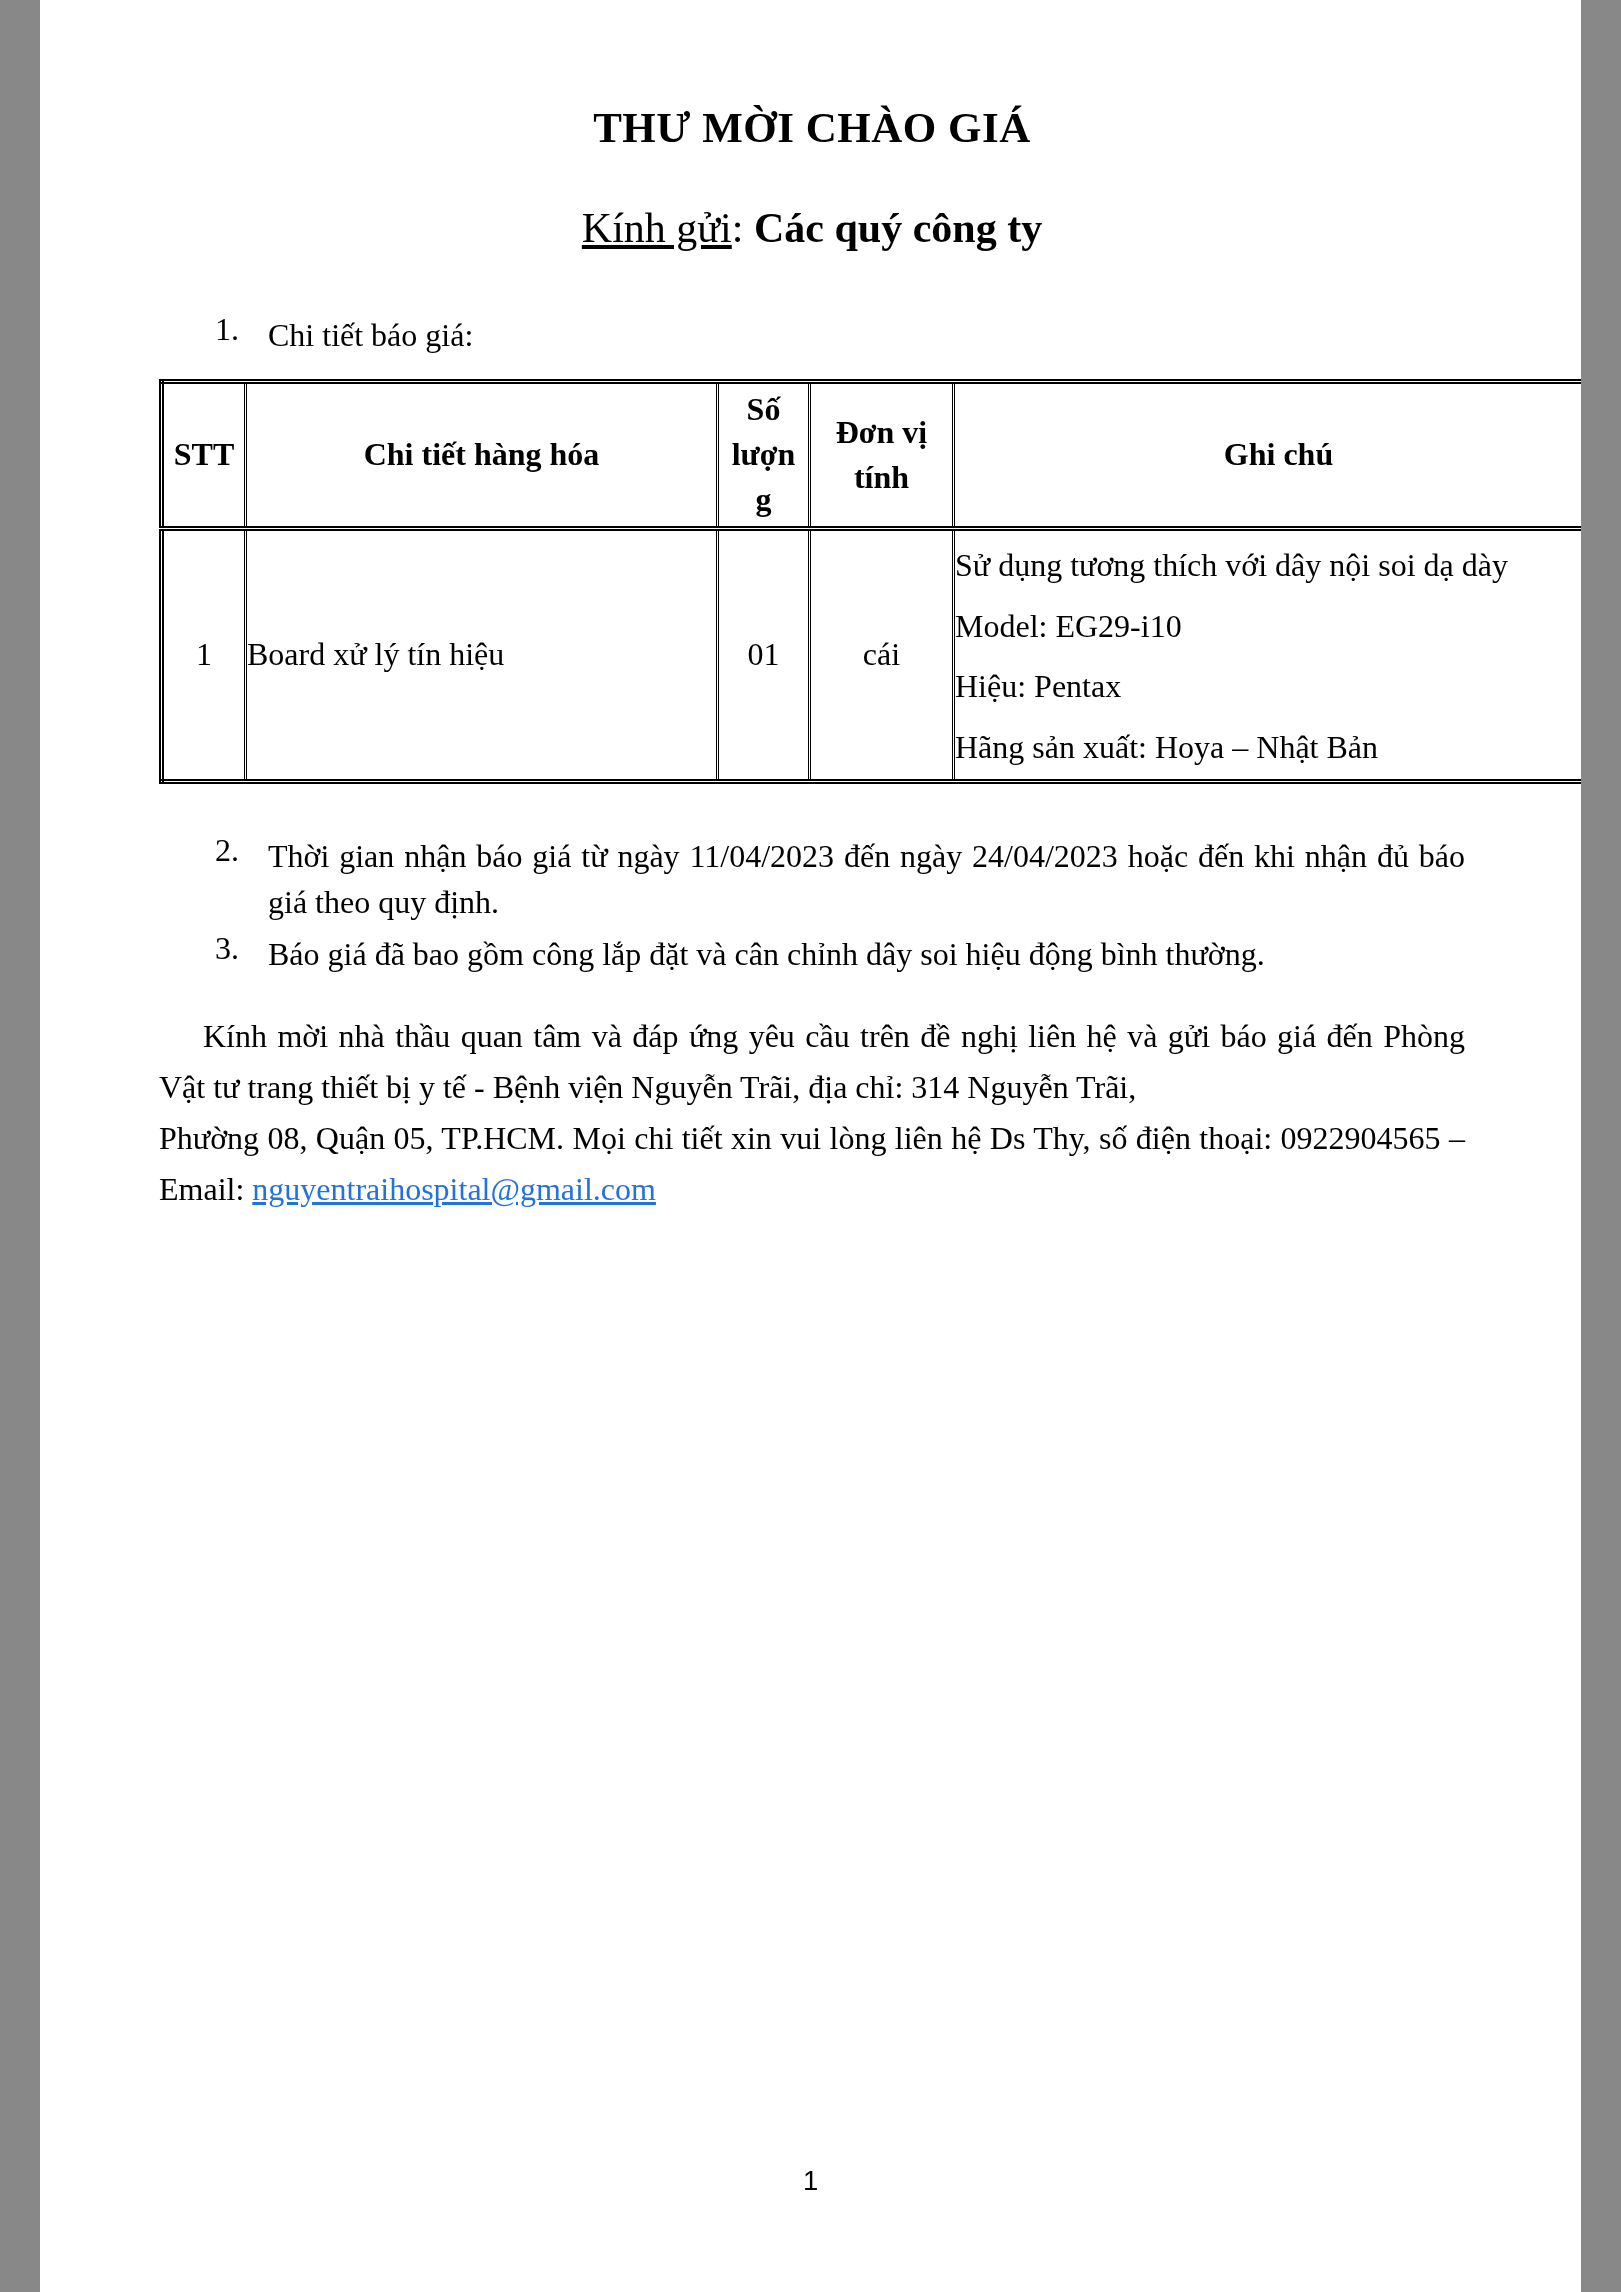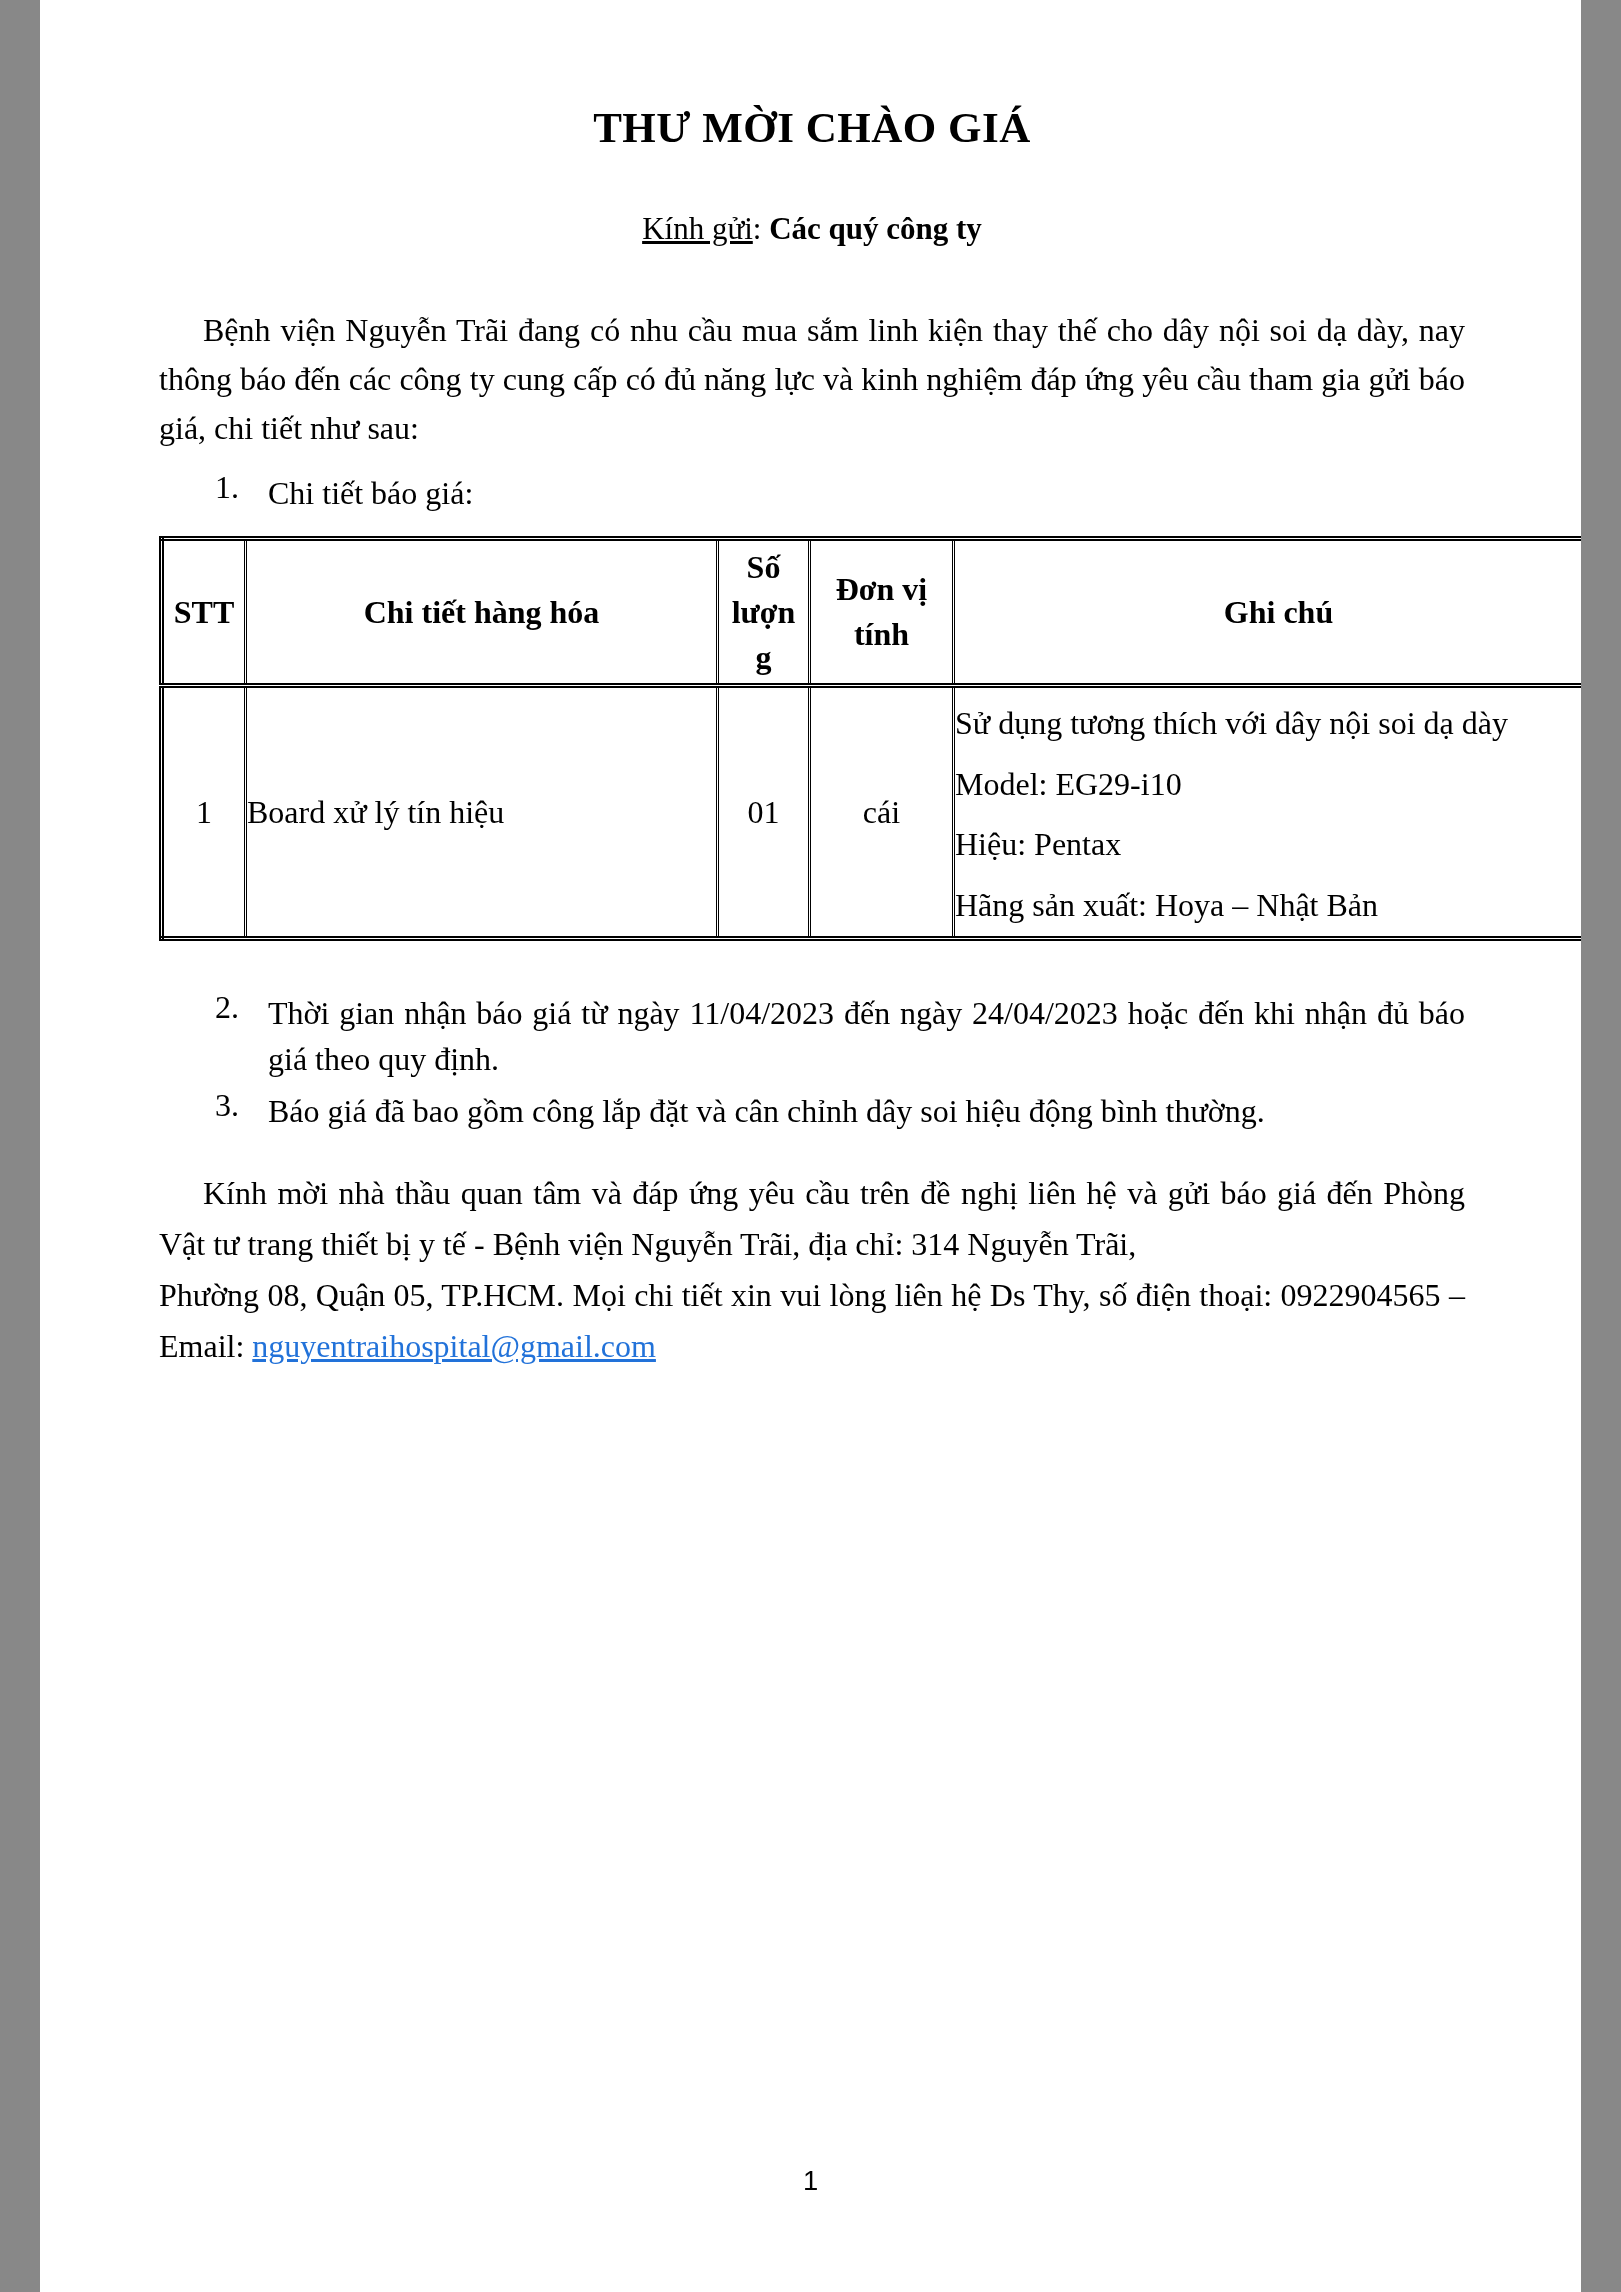--- a/index.html
+++ b/index.html
@@ -19,21 +19,21 @@
     margin:0 0 53px 0;
     text-align:center;
     font-size:43px;
     font-weight:bold;
     line-height:51px;
     letter-spacing:0.5px;
   }
   .salutation{
     margin:0 0 55px 0;
     text-align:center;
-    font-size:31px;
+    font-size:42px;
     line-height:45px;
   }
   .u{text-decoration:underline;}
   .b{font-weight:bold;}
   .intro{
     margin:0;
     text-align:justify;
     text-indent:44px;
     line-height:49px;
   }
@@ -97,21 +97,20 @@
 </style>
 </head>
 <body>
 
 <div class="page">
 
   <h1 class="title">THƯ MỜI CHÀO GIÁ</h1>
 
   <p class="salutation"><span class="u">Kính gửi</span><span>:</span> <span class="b">Các quý công ty</span></p>
 
-  <p class="intro">Bệnh viện Nguyễn Trãi đang có nhu cầu mua sắm linh kiện thay thế cho dây nội soi dạ dày, nay thông báo đến các công ty cung cấp có đủ năng lực và kinh nghiệm đáp ứng yêu cầu tham gia gửi báo giá, chi tiết như sau:</p>
 
   <div class="li li-1">
     <span class="num">1.</span>
     <div class="li-text">Chi tiết báo giá:</div>
   </div>
 
   <table class="quote">
     <colgroup>
       <col class="col-stt">
         <col class="col-item">

